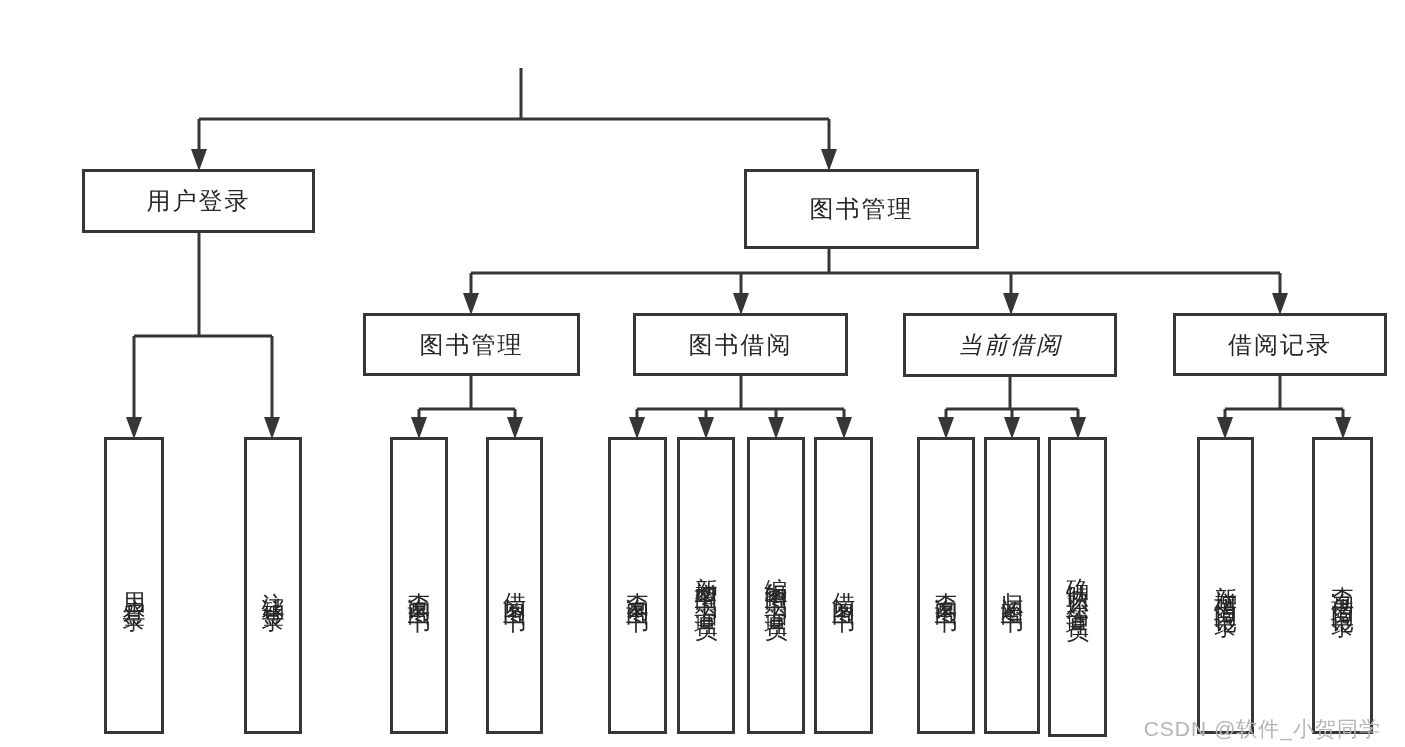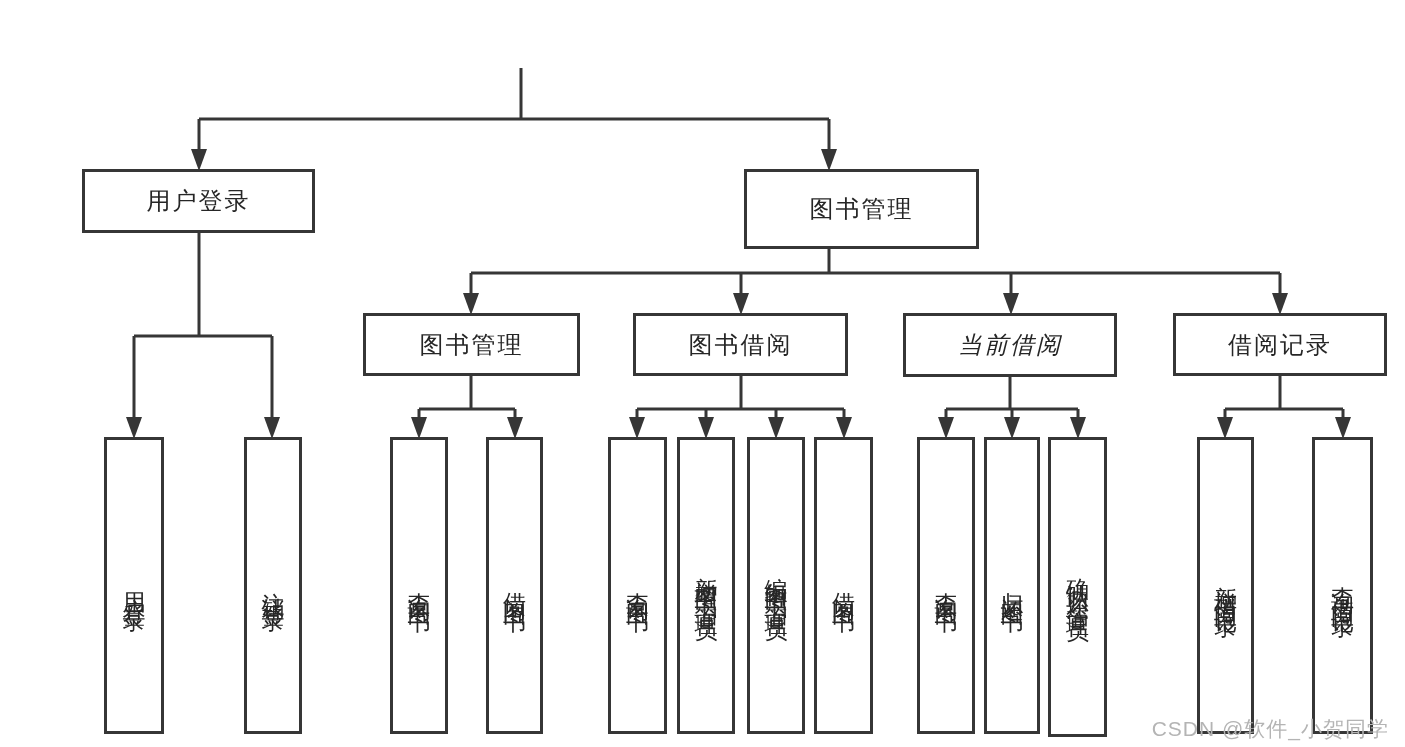--- a/index.html
+++ b/index.html
@@ -38,21 +38,21 @@
     writing-mode: vertical-rl;
     text-orientation: mixed;
     font-size: 23px;
     letter-spacing: 6px;
     line-height: 1;
     white-space: nowrap;
     color: #262626;
   }
   .watermark {
     position: absolute;
-    right: 16px;
+    right: 24px;
     bottom: 4px;
     z-index: 3;
     font-size: 21px;
     letter-spacing: 1px;
     color: #b4b4b4;
     white-space: nowrap;
   }
 </style>
 </head>
 <body>

